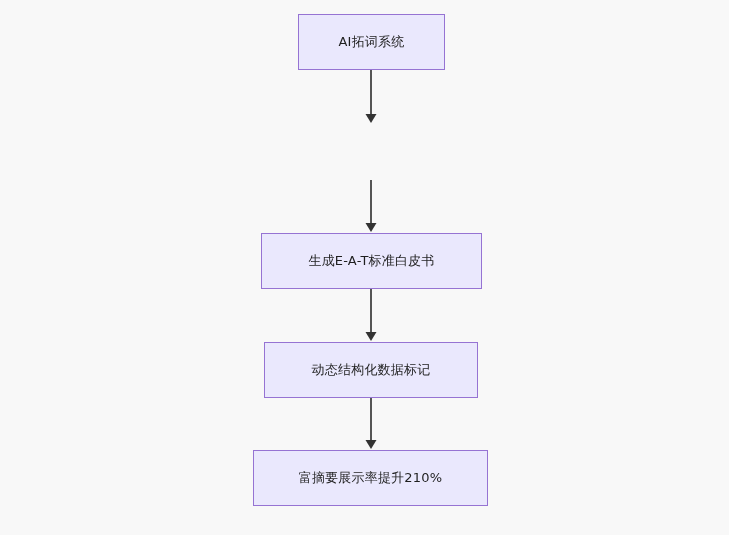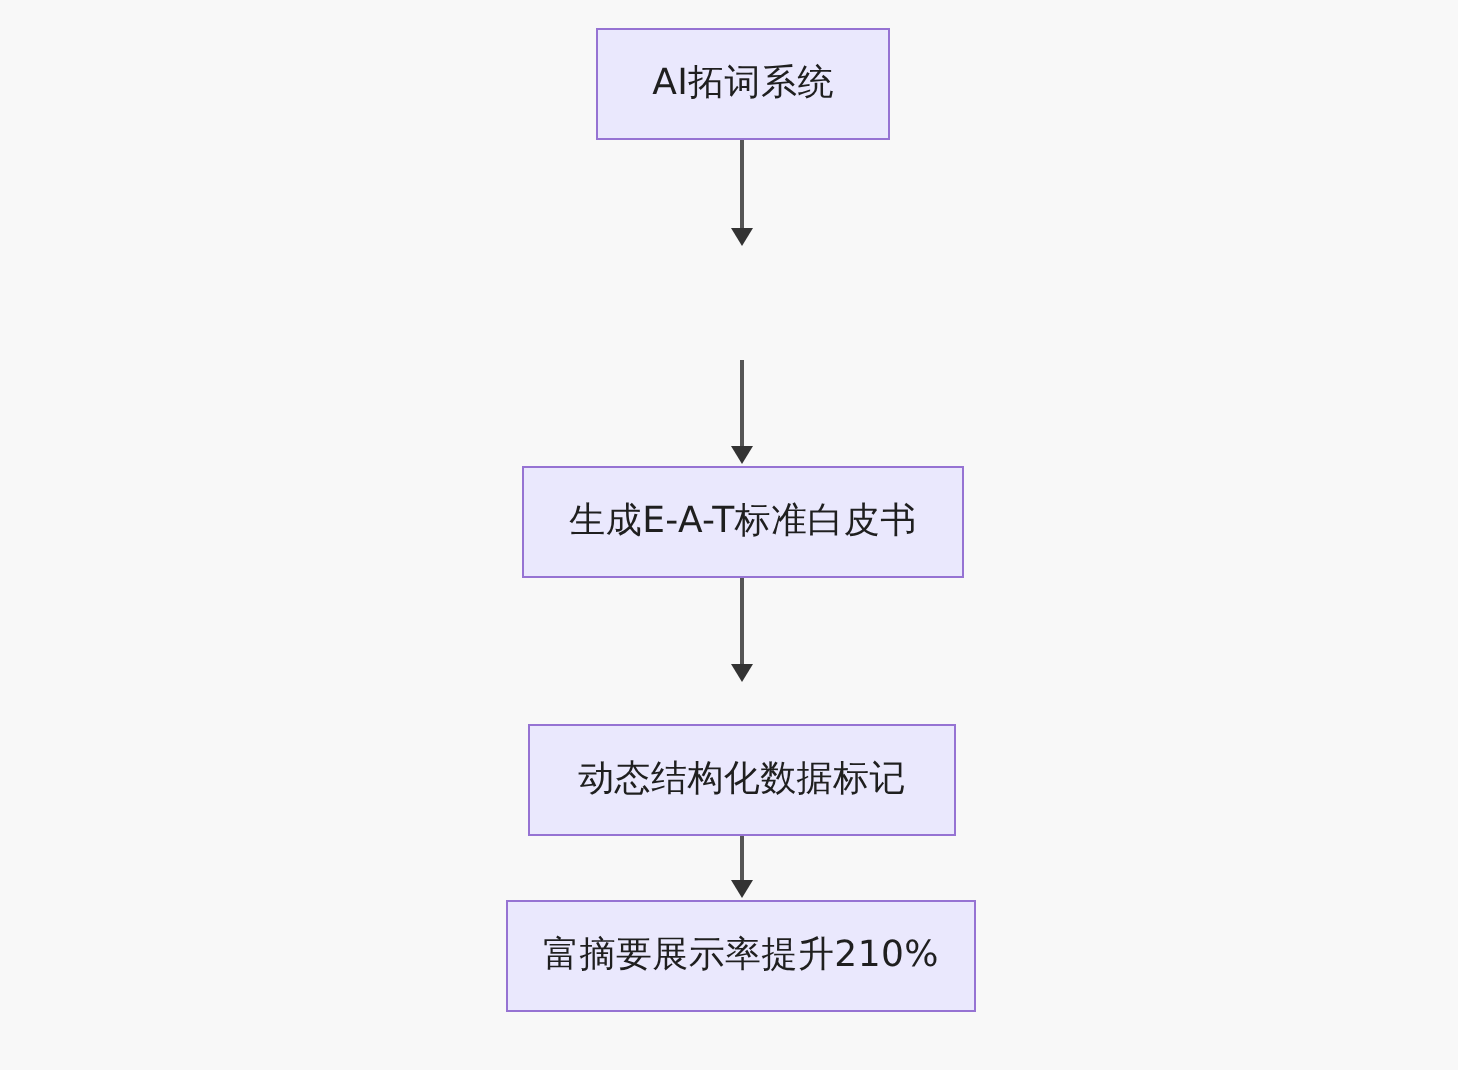--- a/index.html
+++ b/index.html
@@ -26,21 +26,21 @@
     background: #eae8fd;
     border: 1.5px solid #9673d3;
     display: flex;
     align-items: center;
     justify-content: center;
     text-align: center;
   }
 
   .node-label {
     color: #1f1f1f;
-    font-size: 18px;
+    font-size: 13px;
     line-height: 1.25;
     font-weight: 400;
     letter-spacing: 0.2px;
     white-space: nowrap;
   }
 
   .edge-svg {
     position: absolute;
     left: 0;
     top: 0;
@@ -87,21 +87,21 @@
 
   <div class="node-box" style="left:298px; top:14px; width:147px; height:56px;">
     <span class="node-label">AI拓词系统</span>
   </div>
 
 
   <div class="node-box" style="left:261px; top:233px; width:221px; height:56px;">
     <span class="node-label">生成E-A-T标准白皮书</span>
   </div>
 
-  <div class="node-box" style="left:264px; top:342px; width:214px; height:56px;margin-top:20px;">
+  <div class="node-box" style="left:264px; top:342px; width:214px; height:56px;">
     <span class="node-label">动态结构化数据标记</span>
   </div>
 
   <div class="node-box" style="left:253px; top:450px; width:235px; height:56px;">
     <span class="node-label">富摘要展示率提升210%</span>
   </div>
 
 </div>
 
 </body></html>

